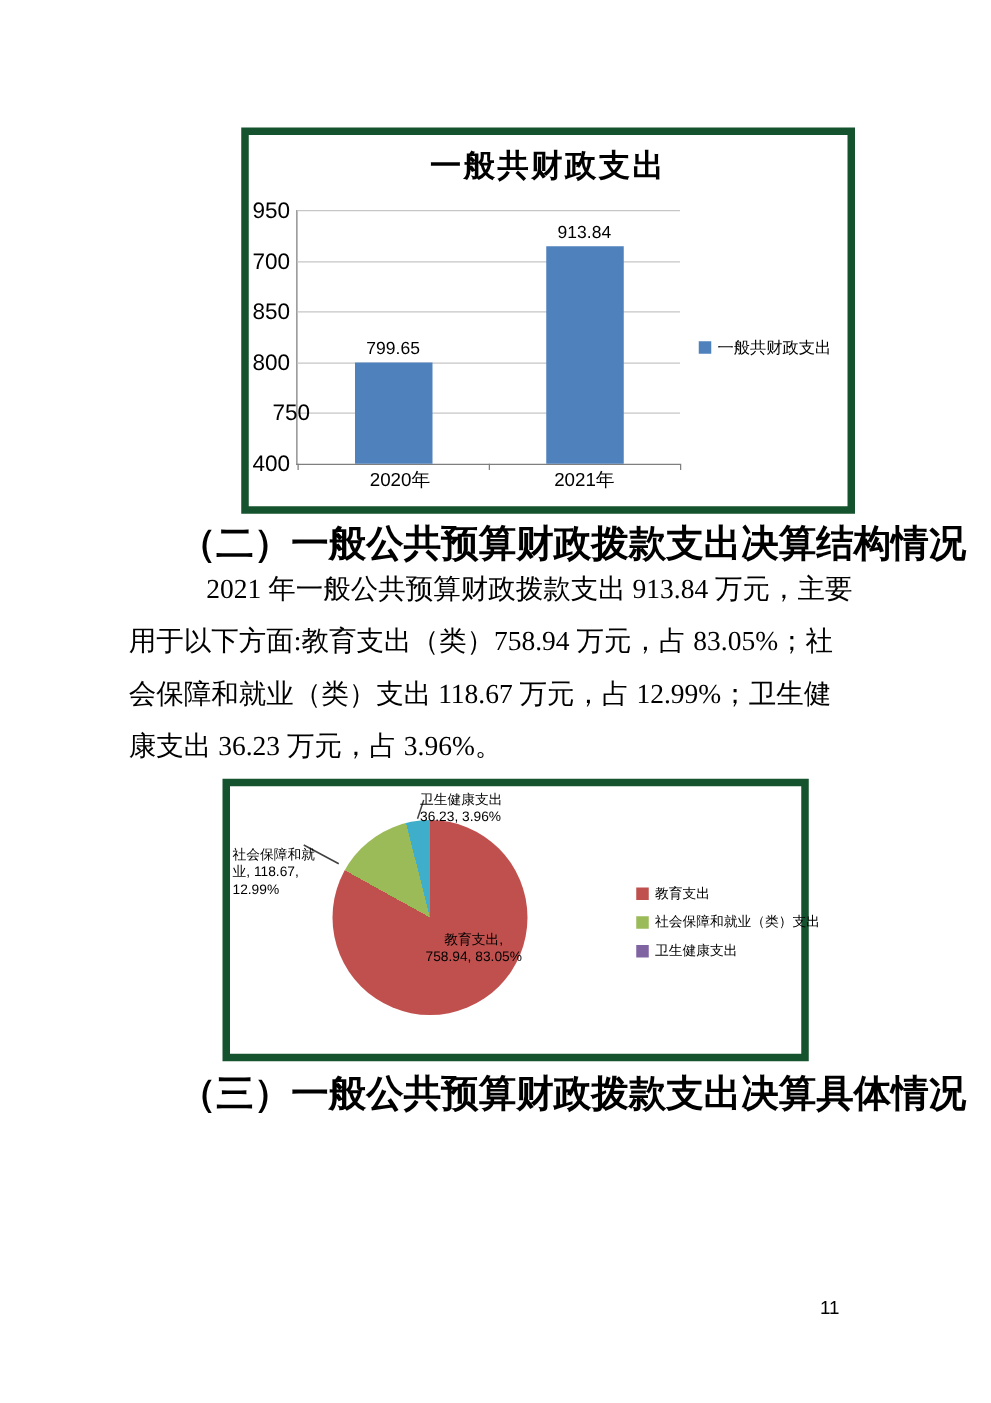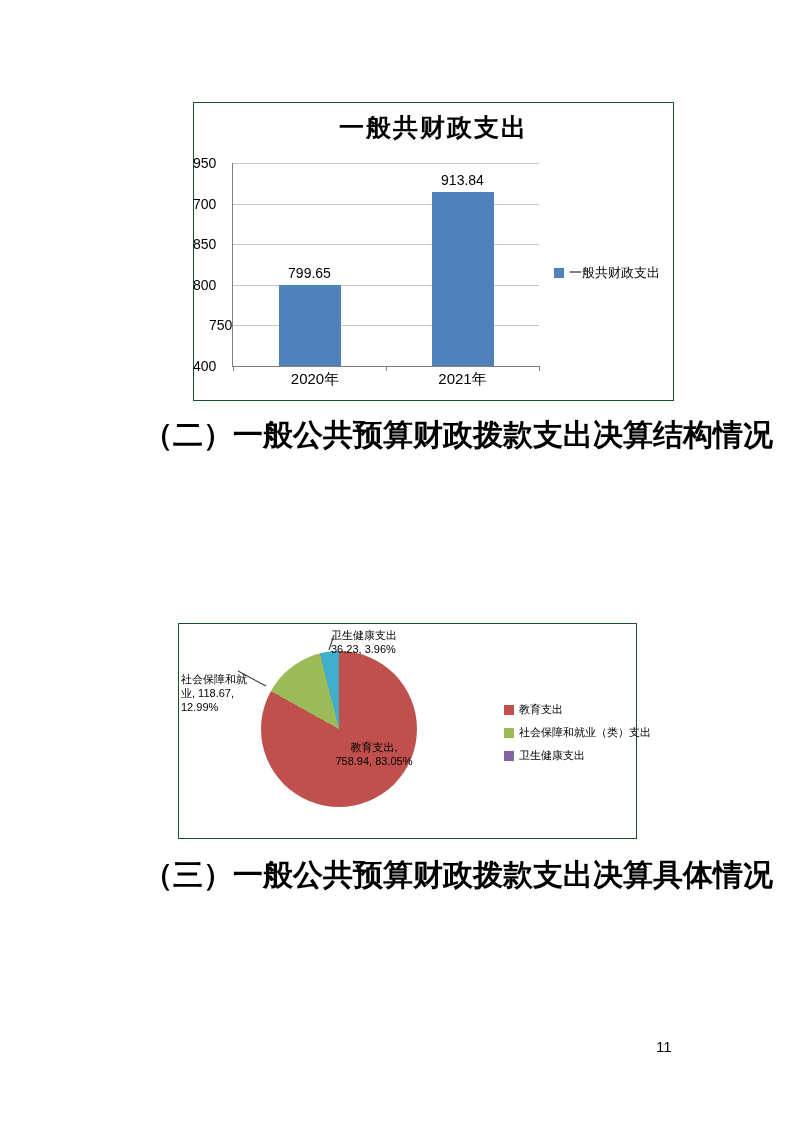--- a/index.html
+++ b/index.html
@@ -1,27 +1,27 @@
 <!DOCTYPE html>
 <html><head>
 <meta charset="utf-8">
 <style>
   html,body{margin:0;padding:0;background:#fff;}
   .page{position:relative;width:793px;height:1122px;background:#ffffff;overflow:hidden;
         font-family:"Liberation Serif",serif;color:#000;}
 
   
-  .chart-box{position:absolute;background:#fff;border:1px solid #14532d;}
+  .chart-box{position:absolute;background:#fff;border:6px solid #14532d;}
   #bar-chart{left:193px;top:102px;width:479px;height:297px;font-family:"Liberation Sans",sans-serif;}
   .chart-title{position:absolute;top:8px;left:0;right:0;text-align:center;
                font-size:25px;font-weight:bold;letter-spacing:2px;}
   .plot{position:absolute;left:38px;top:60px;width:306px;height:203px;
         border-left:1px solid #7f7f7f;border-bottom:1px solid #7f7f7f;}
   .gridline{position:absolute;left:0;width:306px;height:1px;background:#c6c6c6;}
-  .ytick{position:absolute;left:-40px;width:34px;text-align:left;font-size:14px;line-height:16px;}
+  .ytick{position:absolute;left:-40px;width:34px;text-align:right;font-size:18px;line-height:16px;}
   .bar{position:absolute;bottom:0;width:62px;}
   .datalabel{position:absolute;width:90px;text-align:center;font-size:14px;line-height:16px;}
   .catlabel{position:absolute;top:207px;width:90px;text-align:center;font-size:15px;}
   .xtick{position:absolute;bottom:-5px;width:1px;height:5px;background:#7f7f7f;}
   .bar-legend{position:absolute;left:360px;top:161px;display:flex;align-items:center;gap:5px;font-size:13px;}
   .swatch{width:10px;height:10px;display:inline-block;flex:none;}
 
   #pie-chart{left:178px;top:623px;width:457px;height:214px;
              font-family:"Liberation Sans",sans-serif;font-size:11px;}
   .pie{position:absolute;left:82px;top:27px;width:156px;height:156px;border-radius:50%;}
@@ -71,20 +71,26 @@
         <div class="catlabel" style="left: 184.5px;">2021年</div>
       </div>
     <div class="bar-legend">
       <span class="swatch" style="background: rgb(79, 129, 189);"></span>
       <span>一般共财政支出</span>
     </div>
   </div>
 
   <div class="heading" style="top:415px">（二）一般公共预算财政拨款支出决算结构情况</div>
 
+  <div class="para" style="top:450px">
+    <div class="line indent">2021 年一般公共预算财政拨款支出 913.84 万元，主要</div>
+    <div class="line">用于以下方面:教育支出（类）758.94 万元，占 83.05%；社</div>
+    <div class="line">会保障和就业（类）支出 118.67 万元，占 12.99%；卫生健</div>
+    <div class="line">康支出 36.23 万元，占 3.96%。</div>
+  </div>
 
   <div class="chart-box" id="pie-chart">
     <svg class="leaders" width="457" height="214">
       <line x1="150" y1="26" x2="155" y2="11" stroke="#404040" stroke-width="1.2"></line>
       <line x1="59" y1="47" x2="87" y2="62" stroke="#404040" stroke-width="1.2"></line>
     </svg>
     <div class="pie" style="background: conic-gradient(rgb(192, 80, 77) 0deg, rgb(192, 80, 77) 298.978deg, rgb(155, 187, 89) 298.978deg, rgb(155, 187, 89) 345.727deg, rgb(63, 174, 203) 345.727deg, rgb(63, 174, 203) 360deg);"></div>
     <div class="callout co-health">
         <div>卫生健康支出</div>
         <div>36.23, 3.96%</div>

